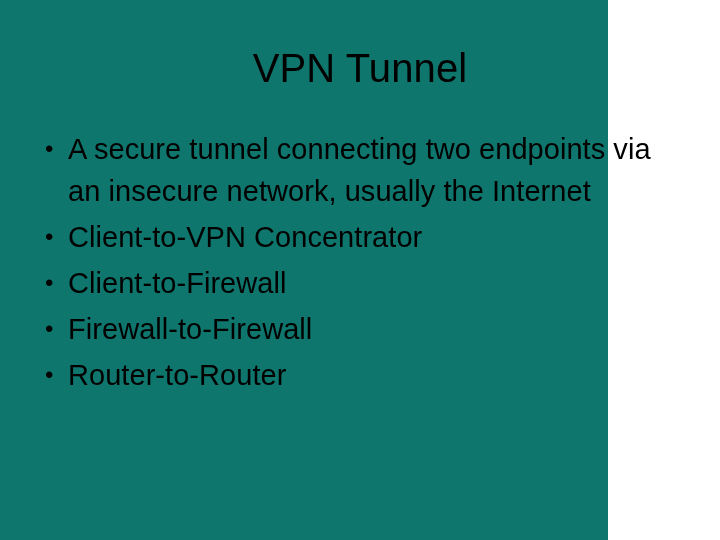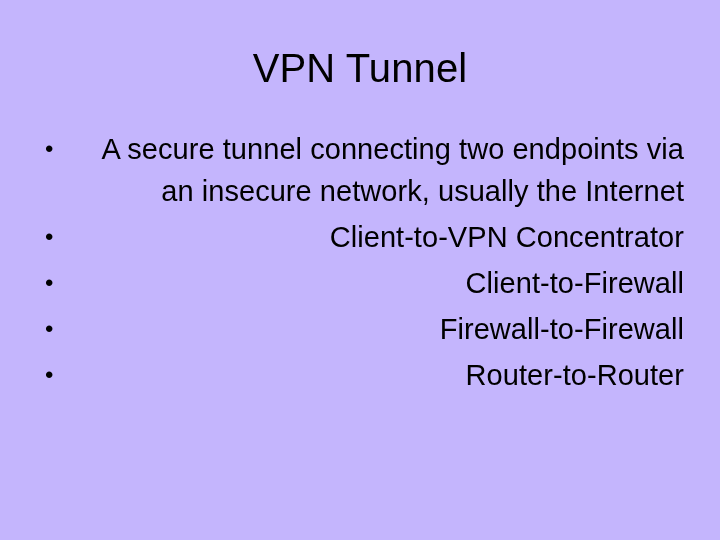--- a/index.html
+++ b/index.html
@@ -9,23 +9,23 @@
   body {
     width: 720px;
     height: 540px;
     background: #ffffff;
     font-family: "Liberation Sans", sans-serif;
     overflow: hidden;
   }
 
   .slide {
     position: relative;
-    width: 720px;
+    width: 608px;
     height: 540px;
-    background: #c4b5fd;
+    background: #0f766e;
     box-sizing: border-box;
   }
 
   .slide-title {
     position: absolute;
     left: 0;
     top: 44px;
     width: 720px;
     text-align: center;
     font-size: 40px;
@@ -70,21 +70,20 @@
     width: 14px;
     height: 42px;
     line-height: 42px;
     font-size: 24px;
     color: #000000;
     text-align: left;
   }
 
   .bullet-text {
     display: block;
-    text-align: right;
   }
 </style>
 </head>
 <body>
 
 <div class="slide">
 
   <div class="slide-title">VPN Tunnel</div>
 
   <div class="slide-body">

